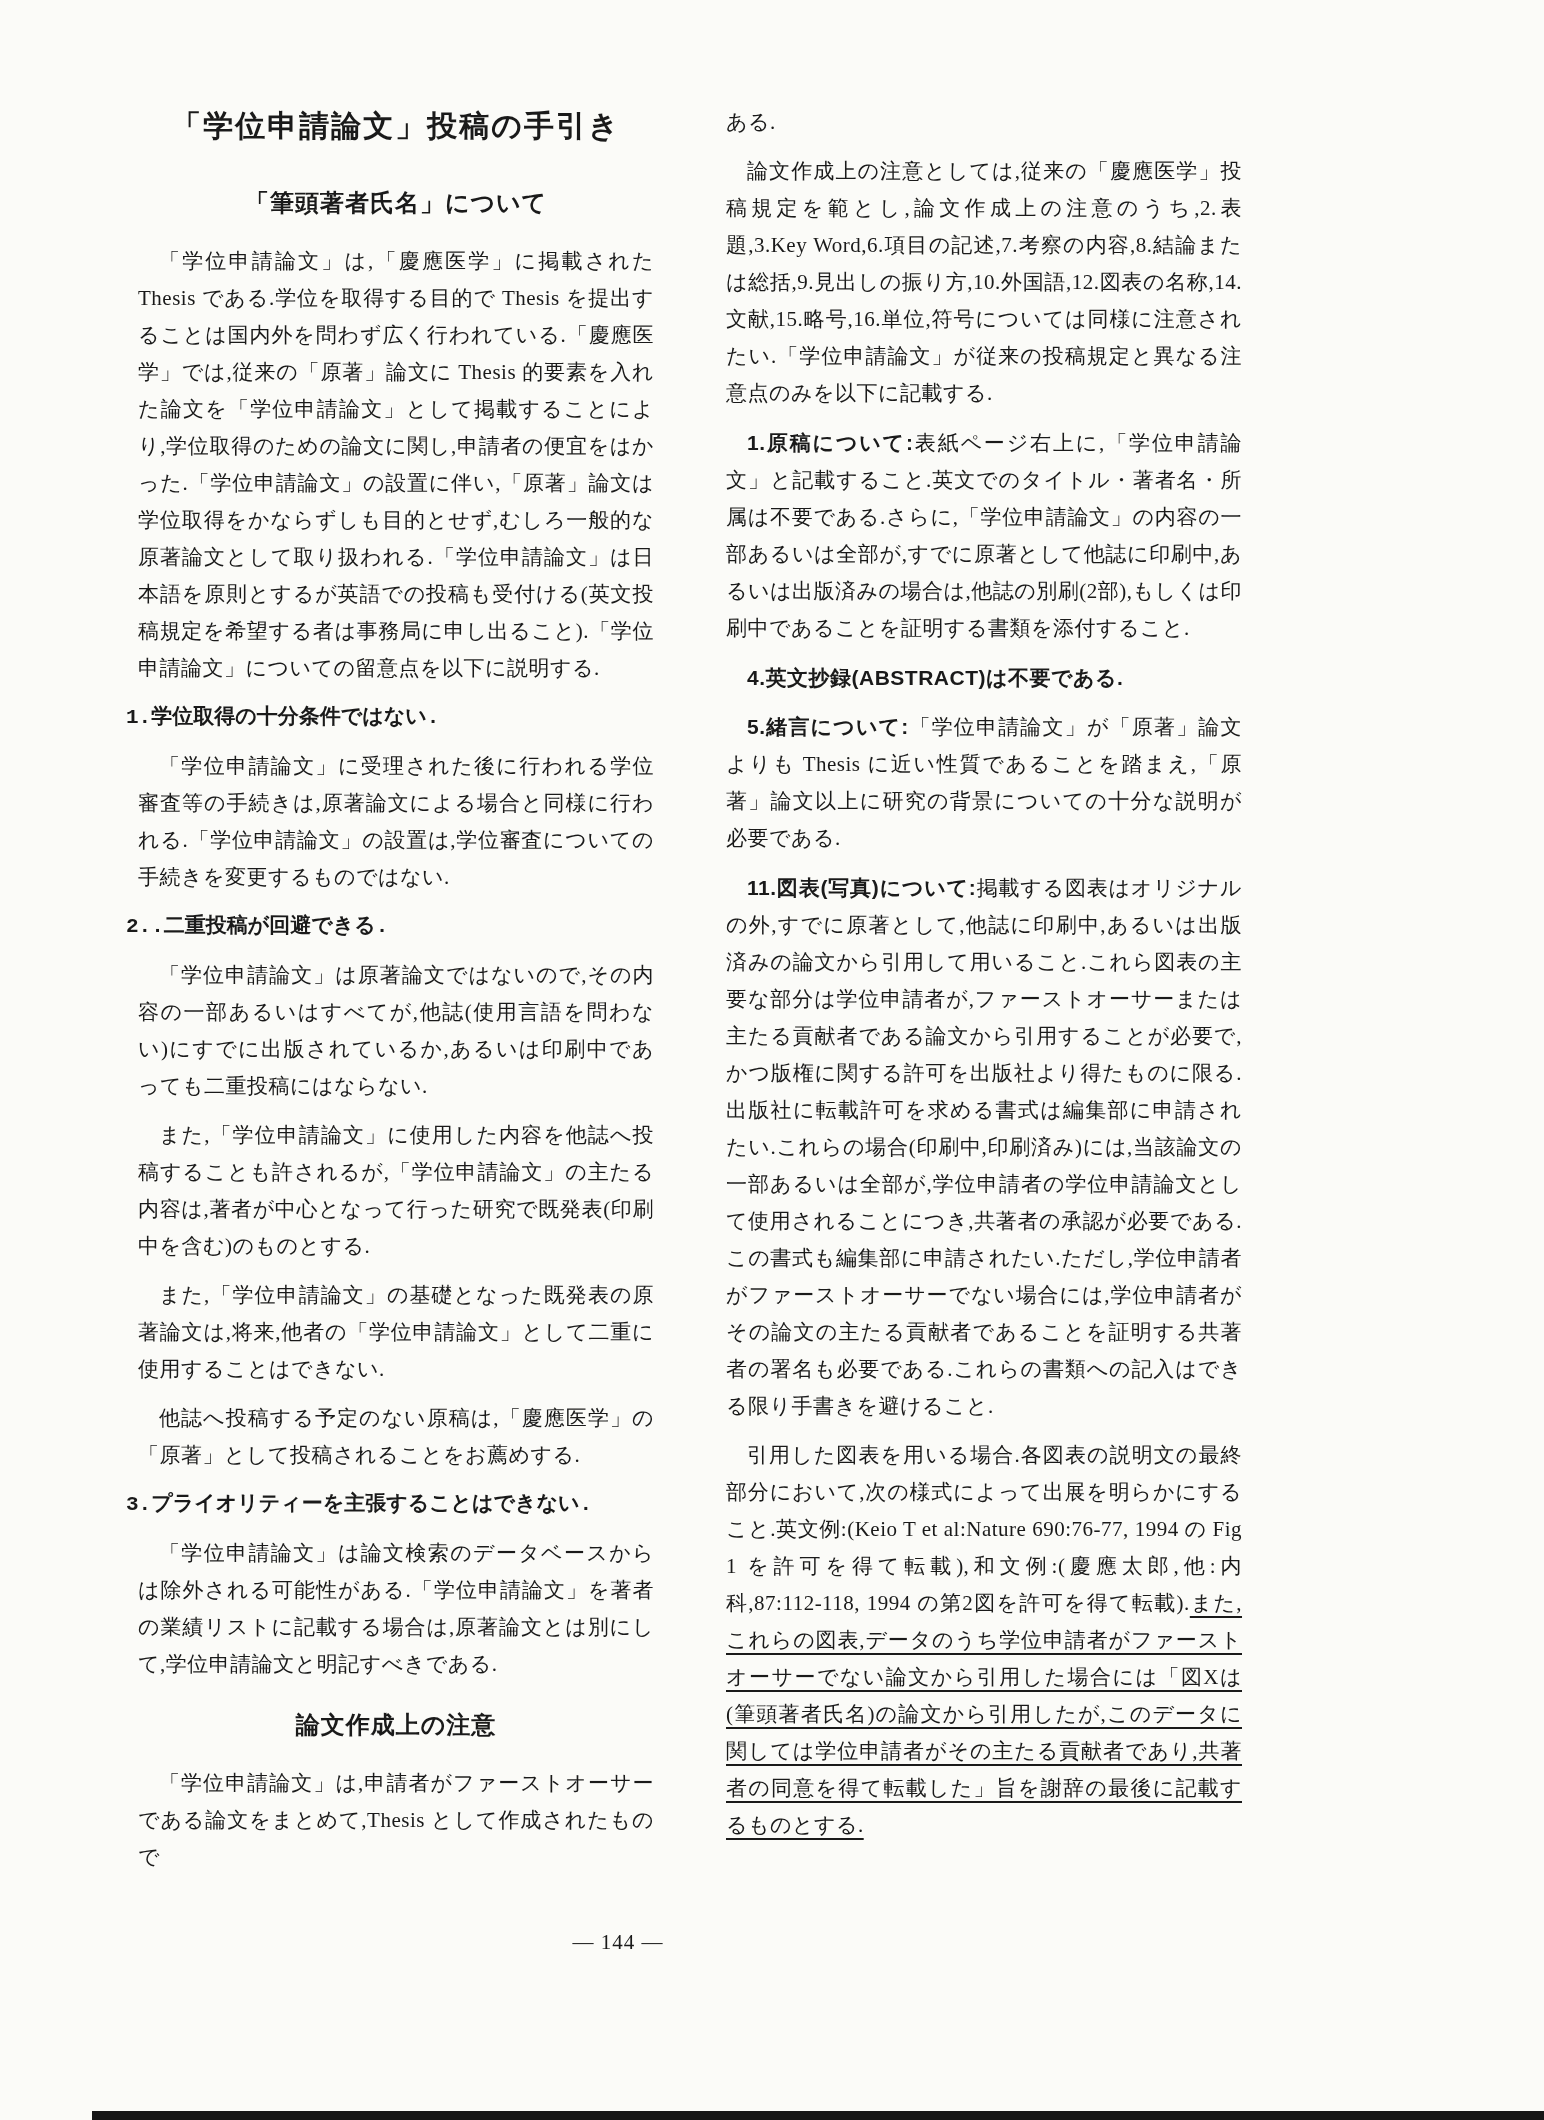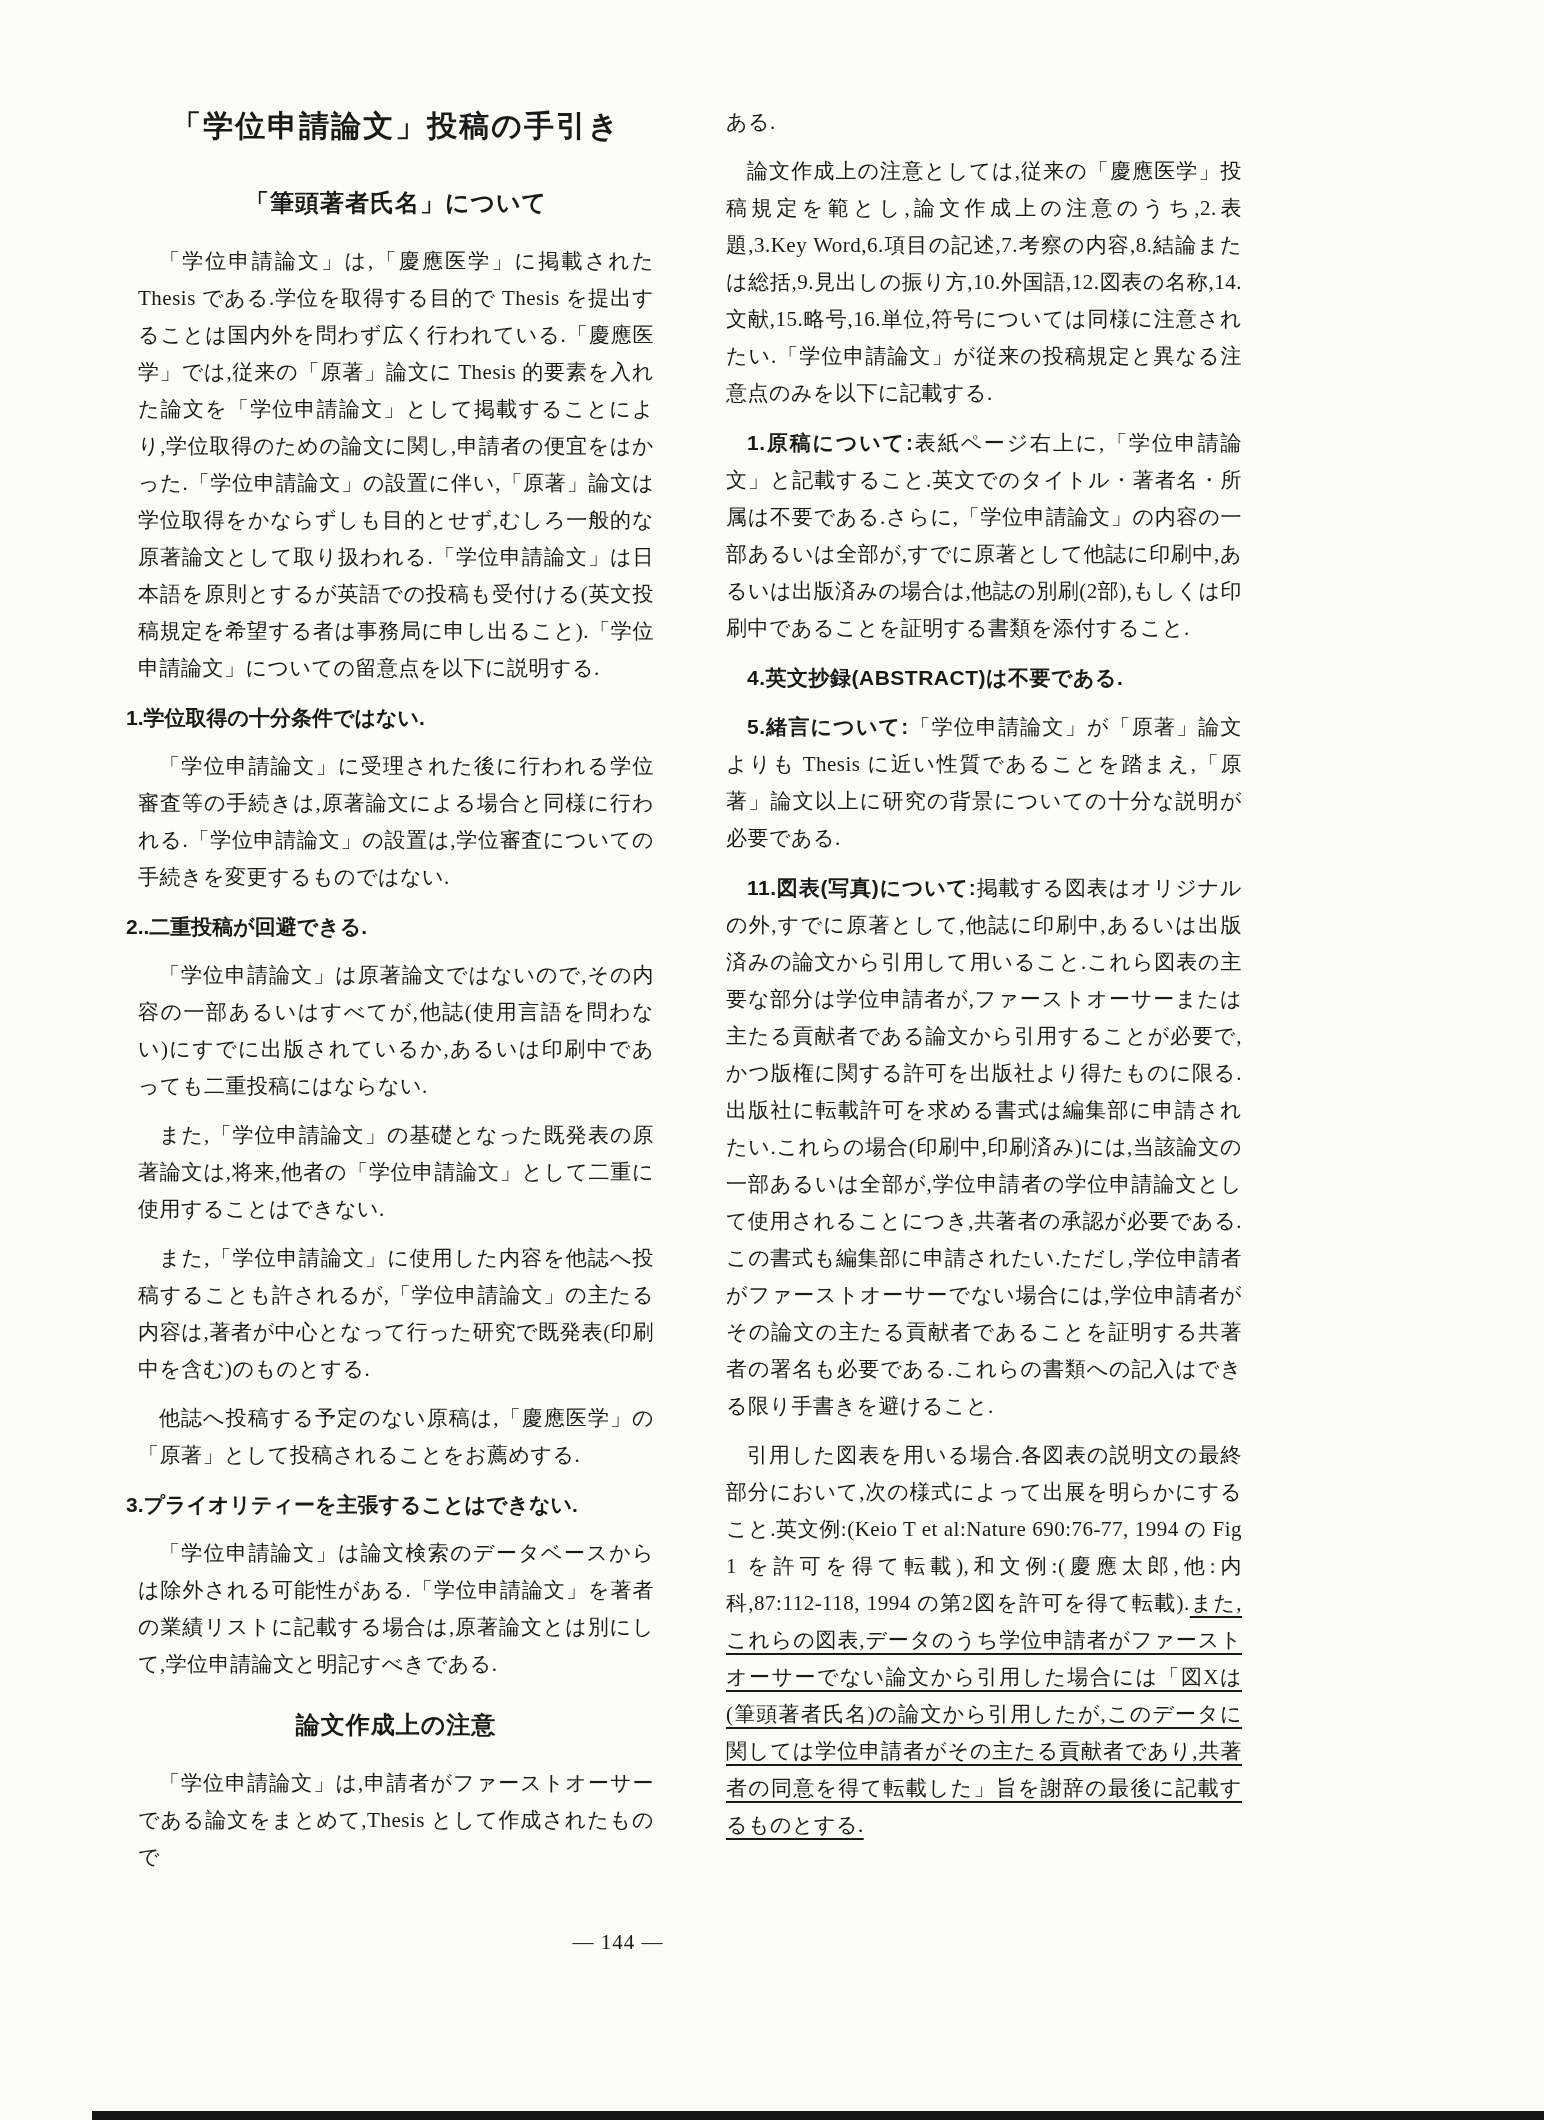--- a/index.html
+++ b/index.html
@@ -40,21 +40,21 @@
   .section-heading{
     margin:26px 0 24px 0;
     font-family:"Liberation Sans","DejaVu Sans",sans-serif;
     font-weight:700;
     font-size:24px;
     text-align:center;
     letter-spacing:1px;
   }
   .sub-heading{
     margin:0;
-    font-family:Liberation Sans, sans-serif;
+    font-family:Liberation Mono, monospace;
     font-weight:700;
     font-size:21px;
     line-height:37px;
     text-align:left;
   }
   .lead{
     font-family:"Liberation Sans","DejaVu Sans",sans-serif;
     font-weight:700;
   }
   .bold-item{
@@ -87,22 +87,22 @@
   <div class="columns">
 
     <div class="col">
       <h1 class="doc-title">「学位申請論文」投稿の手引き</h1>
       <h2 class="section-heading">「筆頭著者氏名」について</h2>
       <p class="para indent">「学位申請論文」は,「慶應医学」に掲載された Thesis である.学位を取得する目的で Thesis を提出することは国内外を問わず広く行われている.「慶應医学」では,従来の「原著」論文に Thesis 的要素を入れた論文を「学位申請論文」として掲載することにより,学位取得のための論文に関し,申請者の便宜をはかった.「学位申請論文」の設置に伴い,「原著」論文は学位取得をかならずしも目的とせず,むしろ一般的な原著論文として取り扱われる.「学位申請論文」は日本語を原則とするが英語での投稿も受付ける(英文投稿規定を希望する者は事務局に申し出ること).「学位申請論文」についての留意点を以下に説明する.</p>
       <p class="sub-heading">1.学位取得の十分条件ではない.</p>
       <p class="para indent">「学位申請論文」に受理された後に行われる学位審査等の手続きは,原著論文による場合と同様に行われる.「学位申請論文」の設置は,学位審査についての手続きを変更するものではない.</p>
       <p class="sub-heading">2..二重投稿が回避できる.</p>
       <p class="para indent">「学位申請論文」は原著論文ではないので,その内容の一部あるいはすべてが,他誌(使用言語を問わない)にすでに出版されているか,あるいは印刷中であっても二重投稿にはならない.</p>
+      <p class="para indent">また,「学位申請論文」に使用した内容を他誌へ投稿することも許されるが,「学位申請論文」の主たる内容は,著者が中心となって行った研究で既発表(印刷中を含む)のものとする.</p>
       <p class="para indent">また,「学位申請論文」の基礎となった既発表の原著論文は,将来,他者の「学位申請論文」として二重に使用することはできない.</p>
-      <p class="para indent">また,「学位申請論文」に使用した内容を他誌へ投稿することも許されるが,「学位申請論文」の主たる内容は,著者が中心となって行った研究で既発表(印刷中を含む)のものとする.</p>
       <p class="para indent">他誌へ投稿する予定のない原稿は,「慶應医学」の「原著」として投稿されることをお薦めする.</p>
       <p class="sub-heading">3.プライオリティーを主張することはできない.</p>
       <p class="para indent">「学位申請論文」は論文検索のデータベースからは除外される可能性がある.「学位申請論文」を著者の業績リストに記載する場合は,原著論文とは別にして,学位申請論文と明記すべきである.</p>
       <h2 class="section-heading">論文作成上の注意</h2>
       <p class="para indent">「学位申請論文」は,申請者がファーストオーサーである論文をまとめて,Thesis として作成されたもので</p>
     </div>
 
     <div class="col">
       <p class="para">ある.</p>
       <p class="para indent">論文作成上の注意としては,従来の「慶應医学」投稿規定を範とし,論文作成上の注意のうち,2.表題,3.Key Word,6.項目の記述,7.考察の内容,8.結論または総括,9.見出しの振り方,10.外国語,12.図表の名称,14.文献,15.略号,16.単位,符号については同様に注意されたい.「学位申請論文」が従来の投稿規定と異なる注意点のみを以下に記載する.</p>

